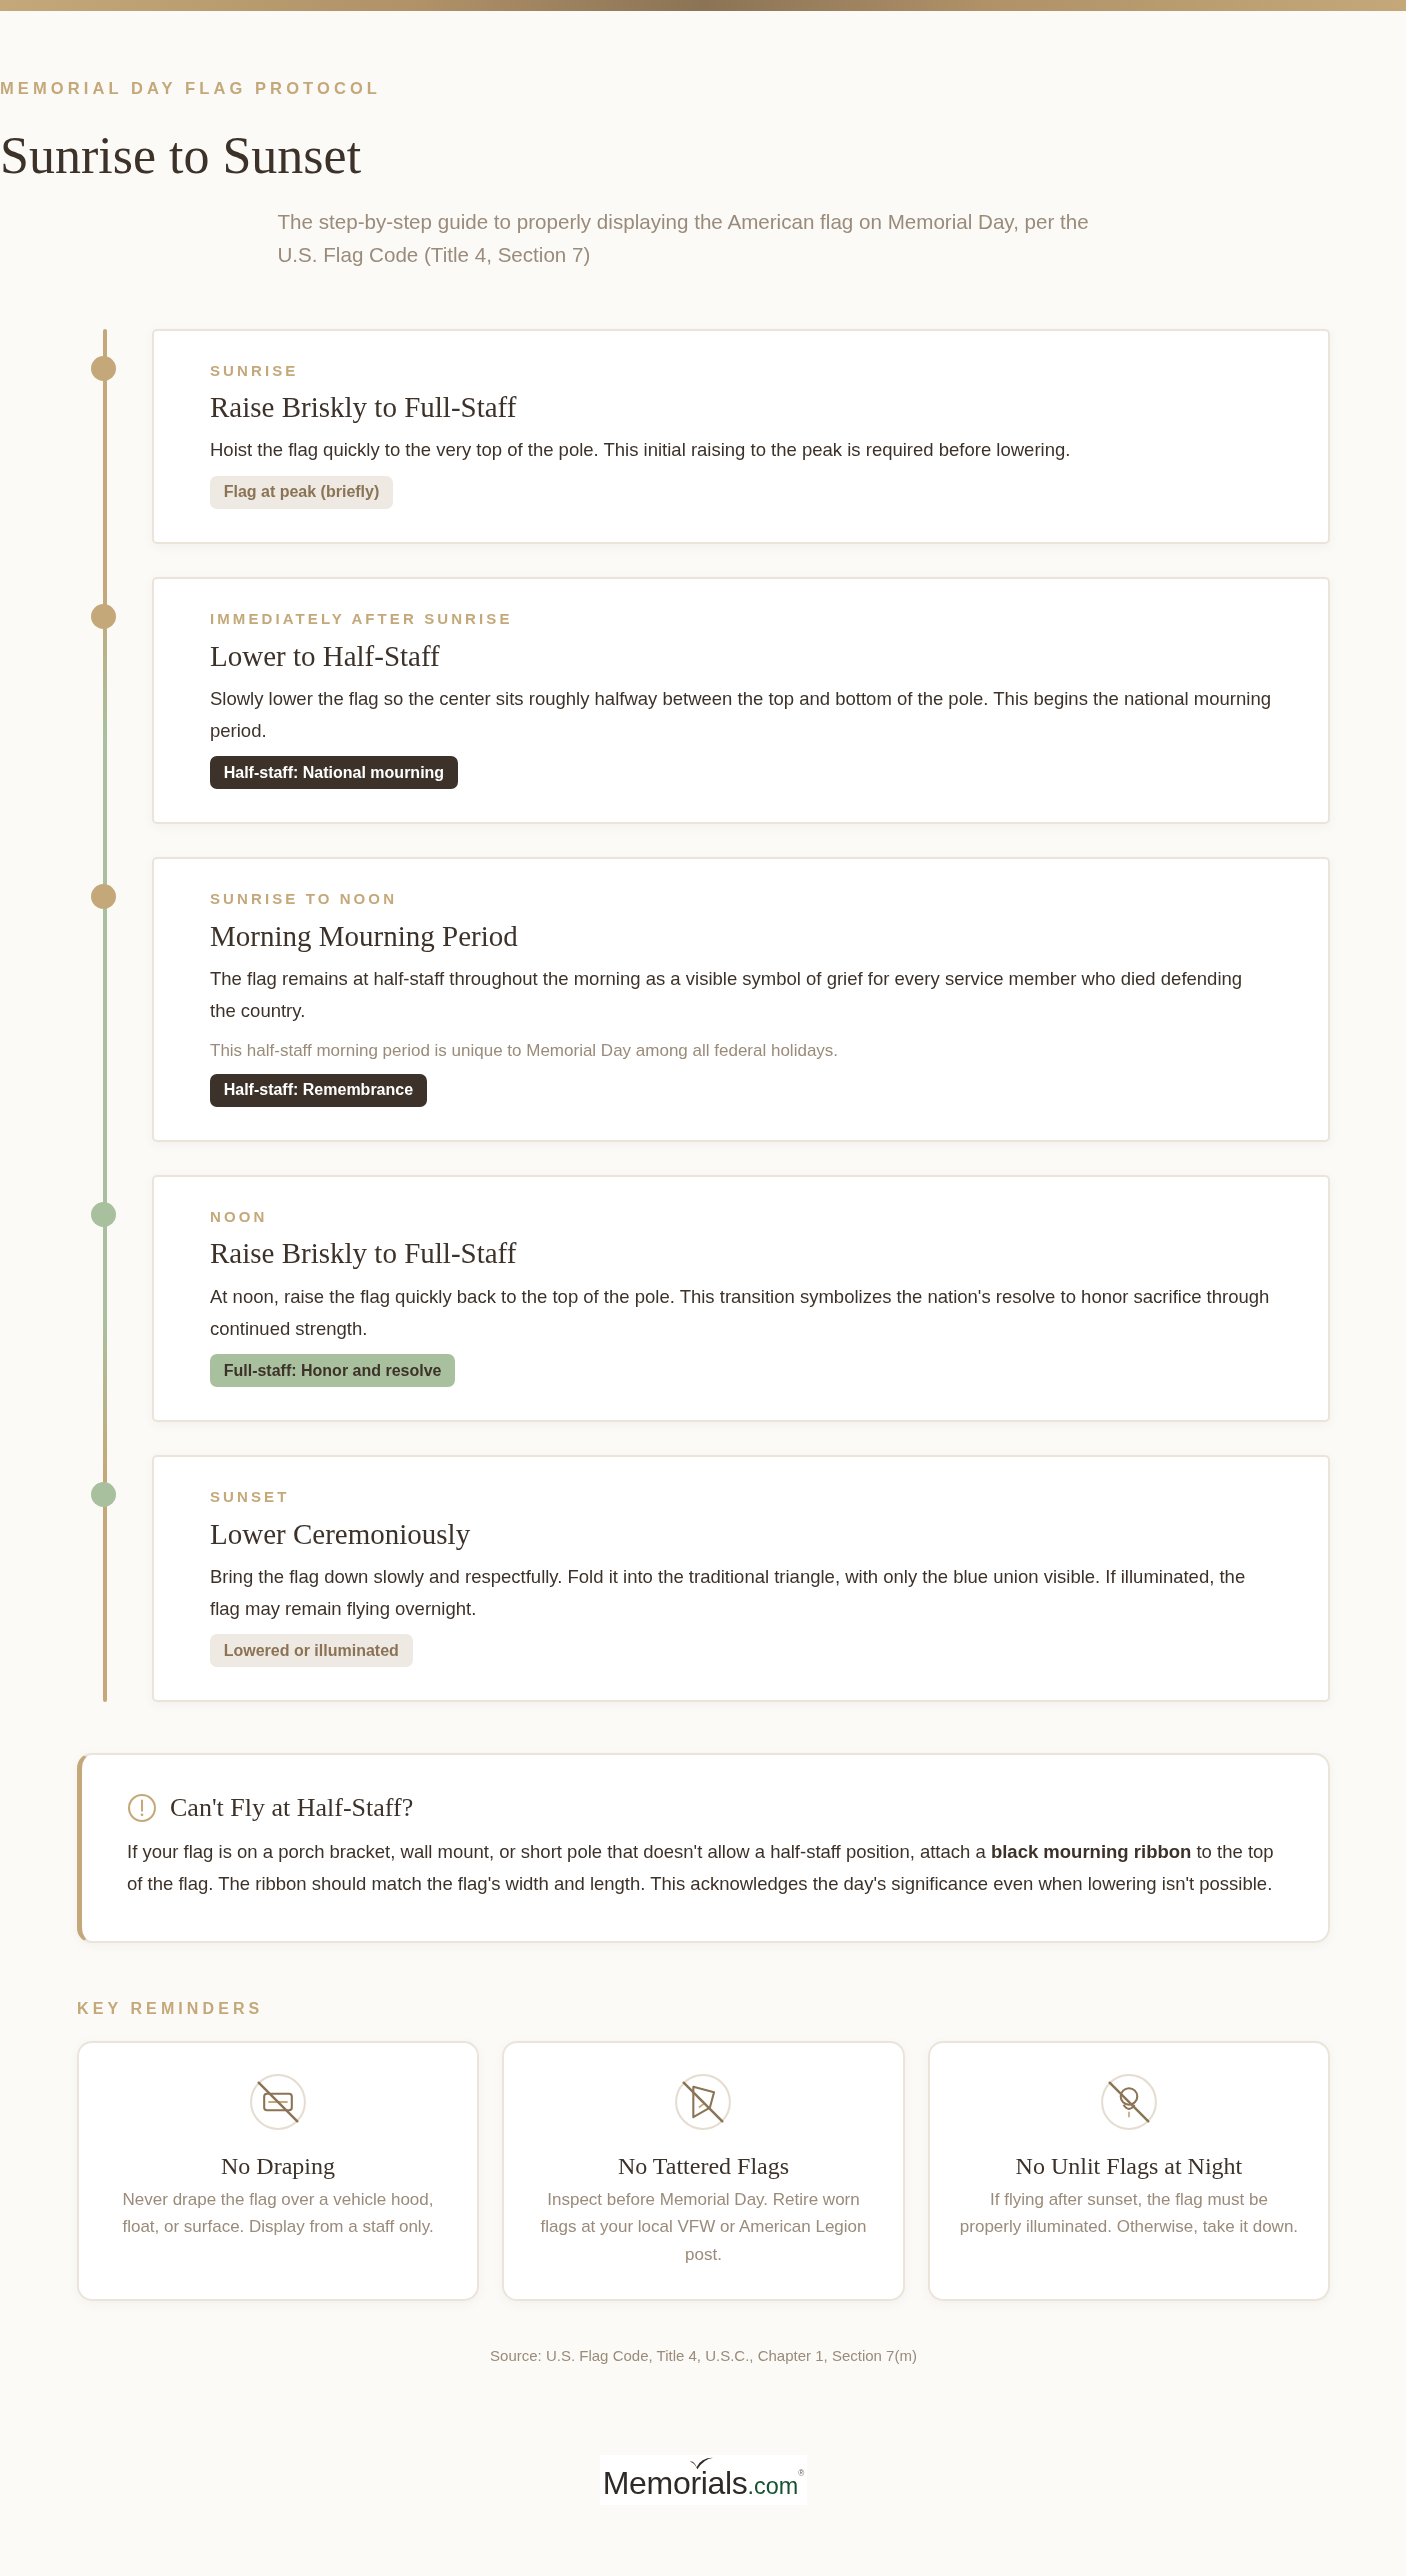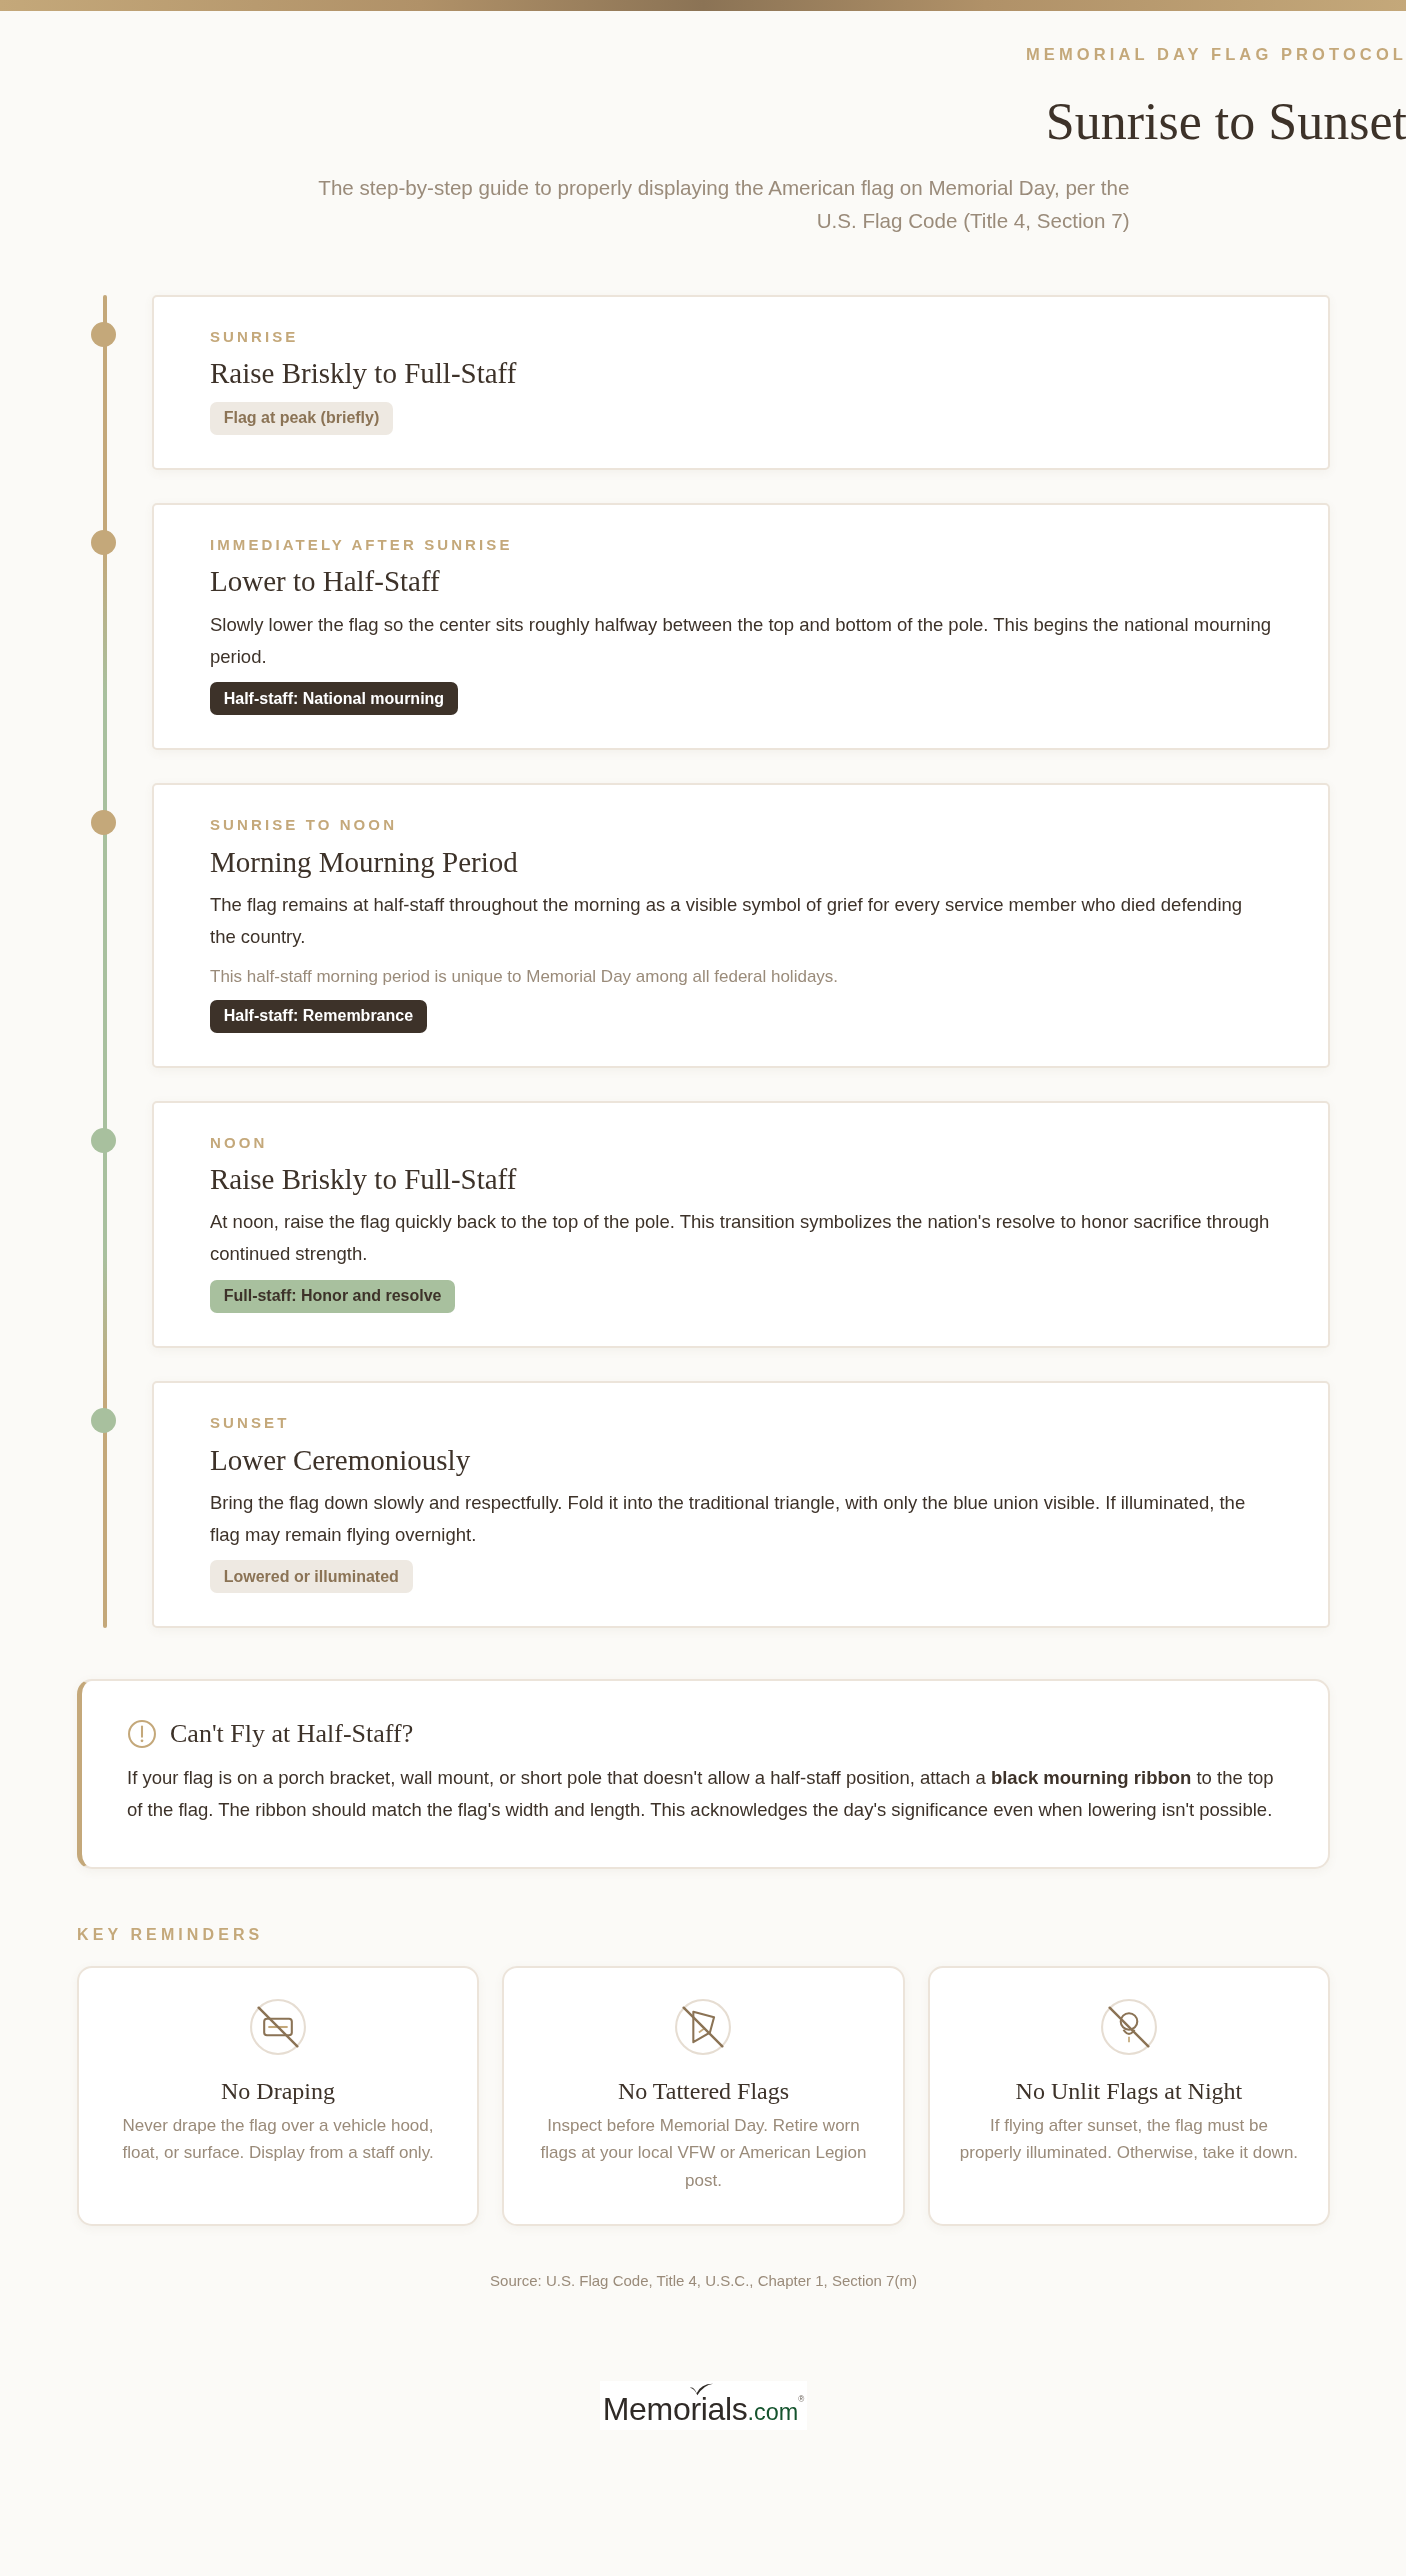--- a/index.html
+++ b/index.html
@@ -9,22 +9,22 @@
     color: #3d3229;
     min-height: 2576px;
     position: relative;
   }
   .top-bar {
     height: 11px;
     width: 100%;
     background: linear-gradient(90deg, #c4a87a 0%, #b09168 30%, #8b7355 50%, #b09168 70%, #c4a87a 100%);
   }
   .header {
-    text-align: right;
-    padding-top: 33px;
+    text-align: left;
+    padding-top: 67px;
   }
   .eyebrow {
     font-size: 16.5px;
     font-weight: 700;
     letter-spacing: 4.1px;
     color: #c4a87a;
     text-transform: uppercase;
     line-height: 20.6px;
   }
   .page-title {
@@ -237,20 +237,21 @@
 
 <main class="container">
 
   <section class="timeline">
     <div class="timeline-line"></div>
 
     <article class="step">
       <span class="step-dot dot-gold"></span>
       <div class="step-time">Sunrise</div>
       <h2 class="step-title">Raise Briskly to Full-Staff</h2>
+      <p class="step-desc">Hoist the flag quickly to the very top of the pole. This initial raising to the peak is required before lowering.</p>
       <span class="badge badge-light">Flag at peak (briefly)</span>
     </article>
 
     <article class="step">
       <span class="step-dot dot-gold"></span>
       <div class="step-time">Immediately After Sunrise</div>
       <h2 class="step-title">Lower to Half-Staff</h2>
       <p class="step-desc">Slowly lower the flag so the center sits roughly halfway between the top and bottom of the pole. This begins the national mourning period.</p>
       <span class="badge badge-dark">Half-staff: National mourning</span>
     </article>

